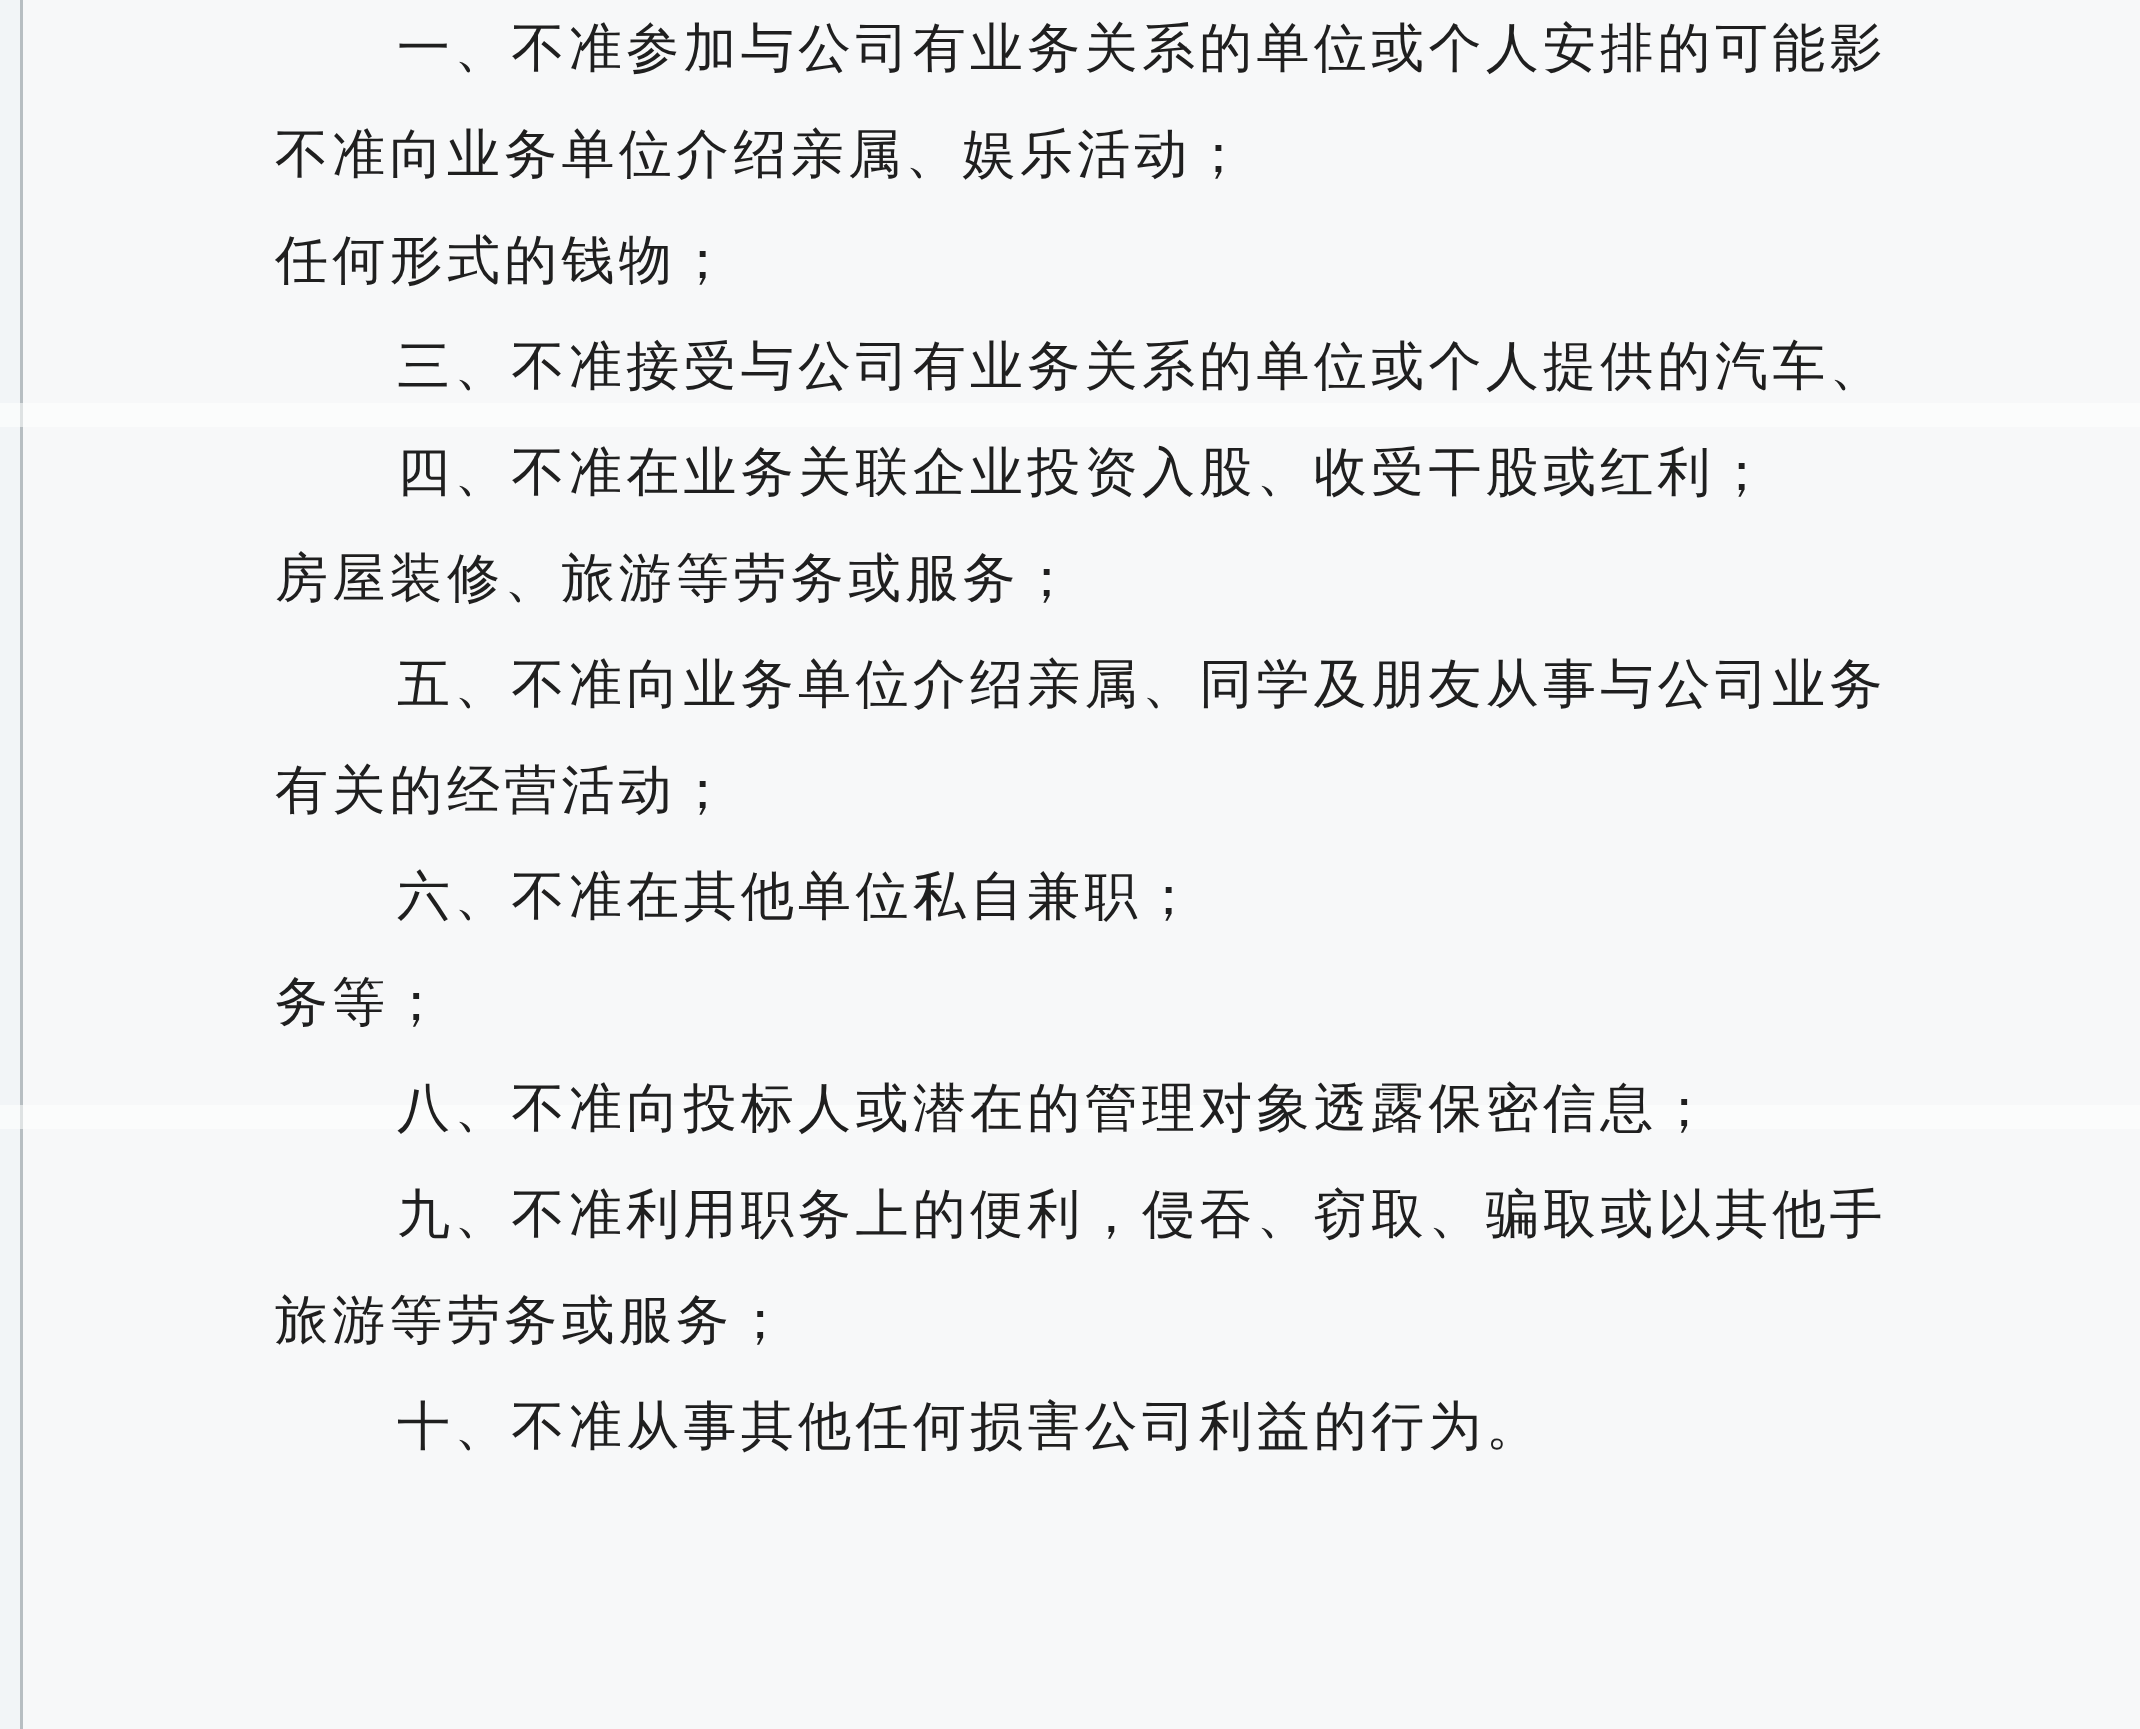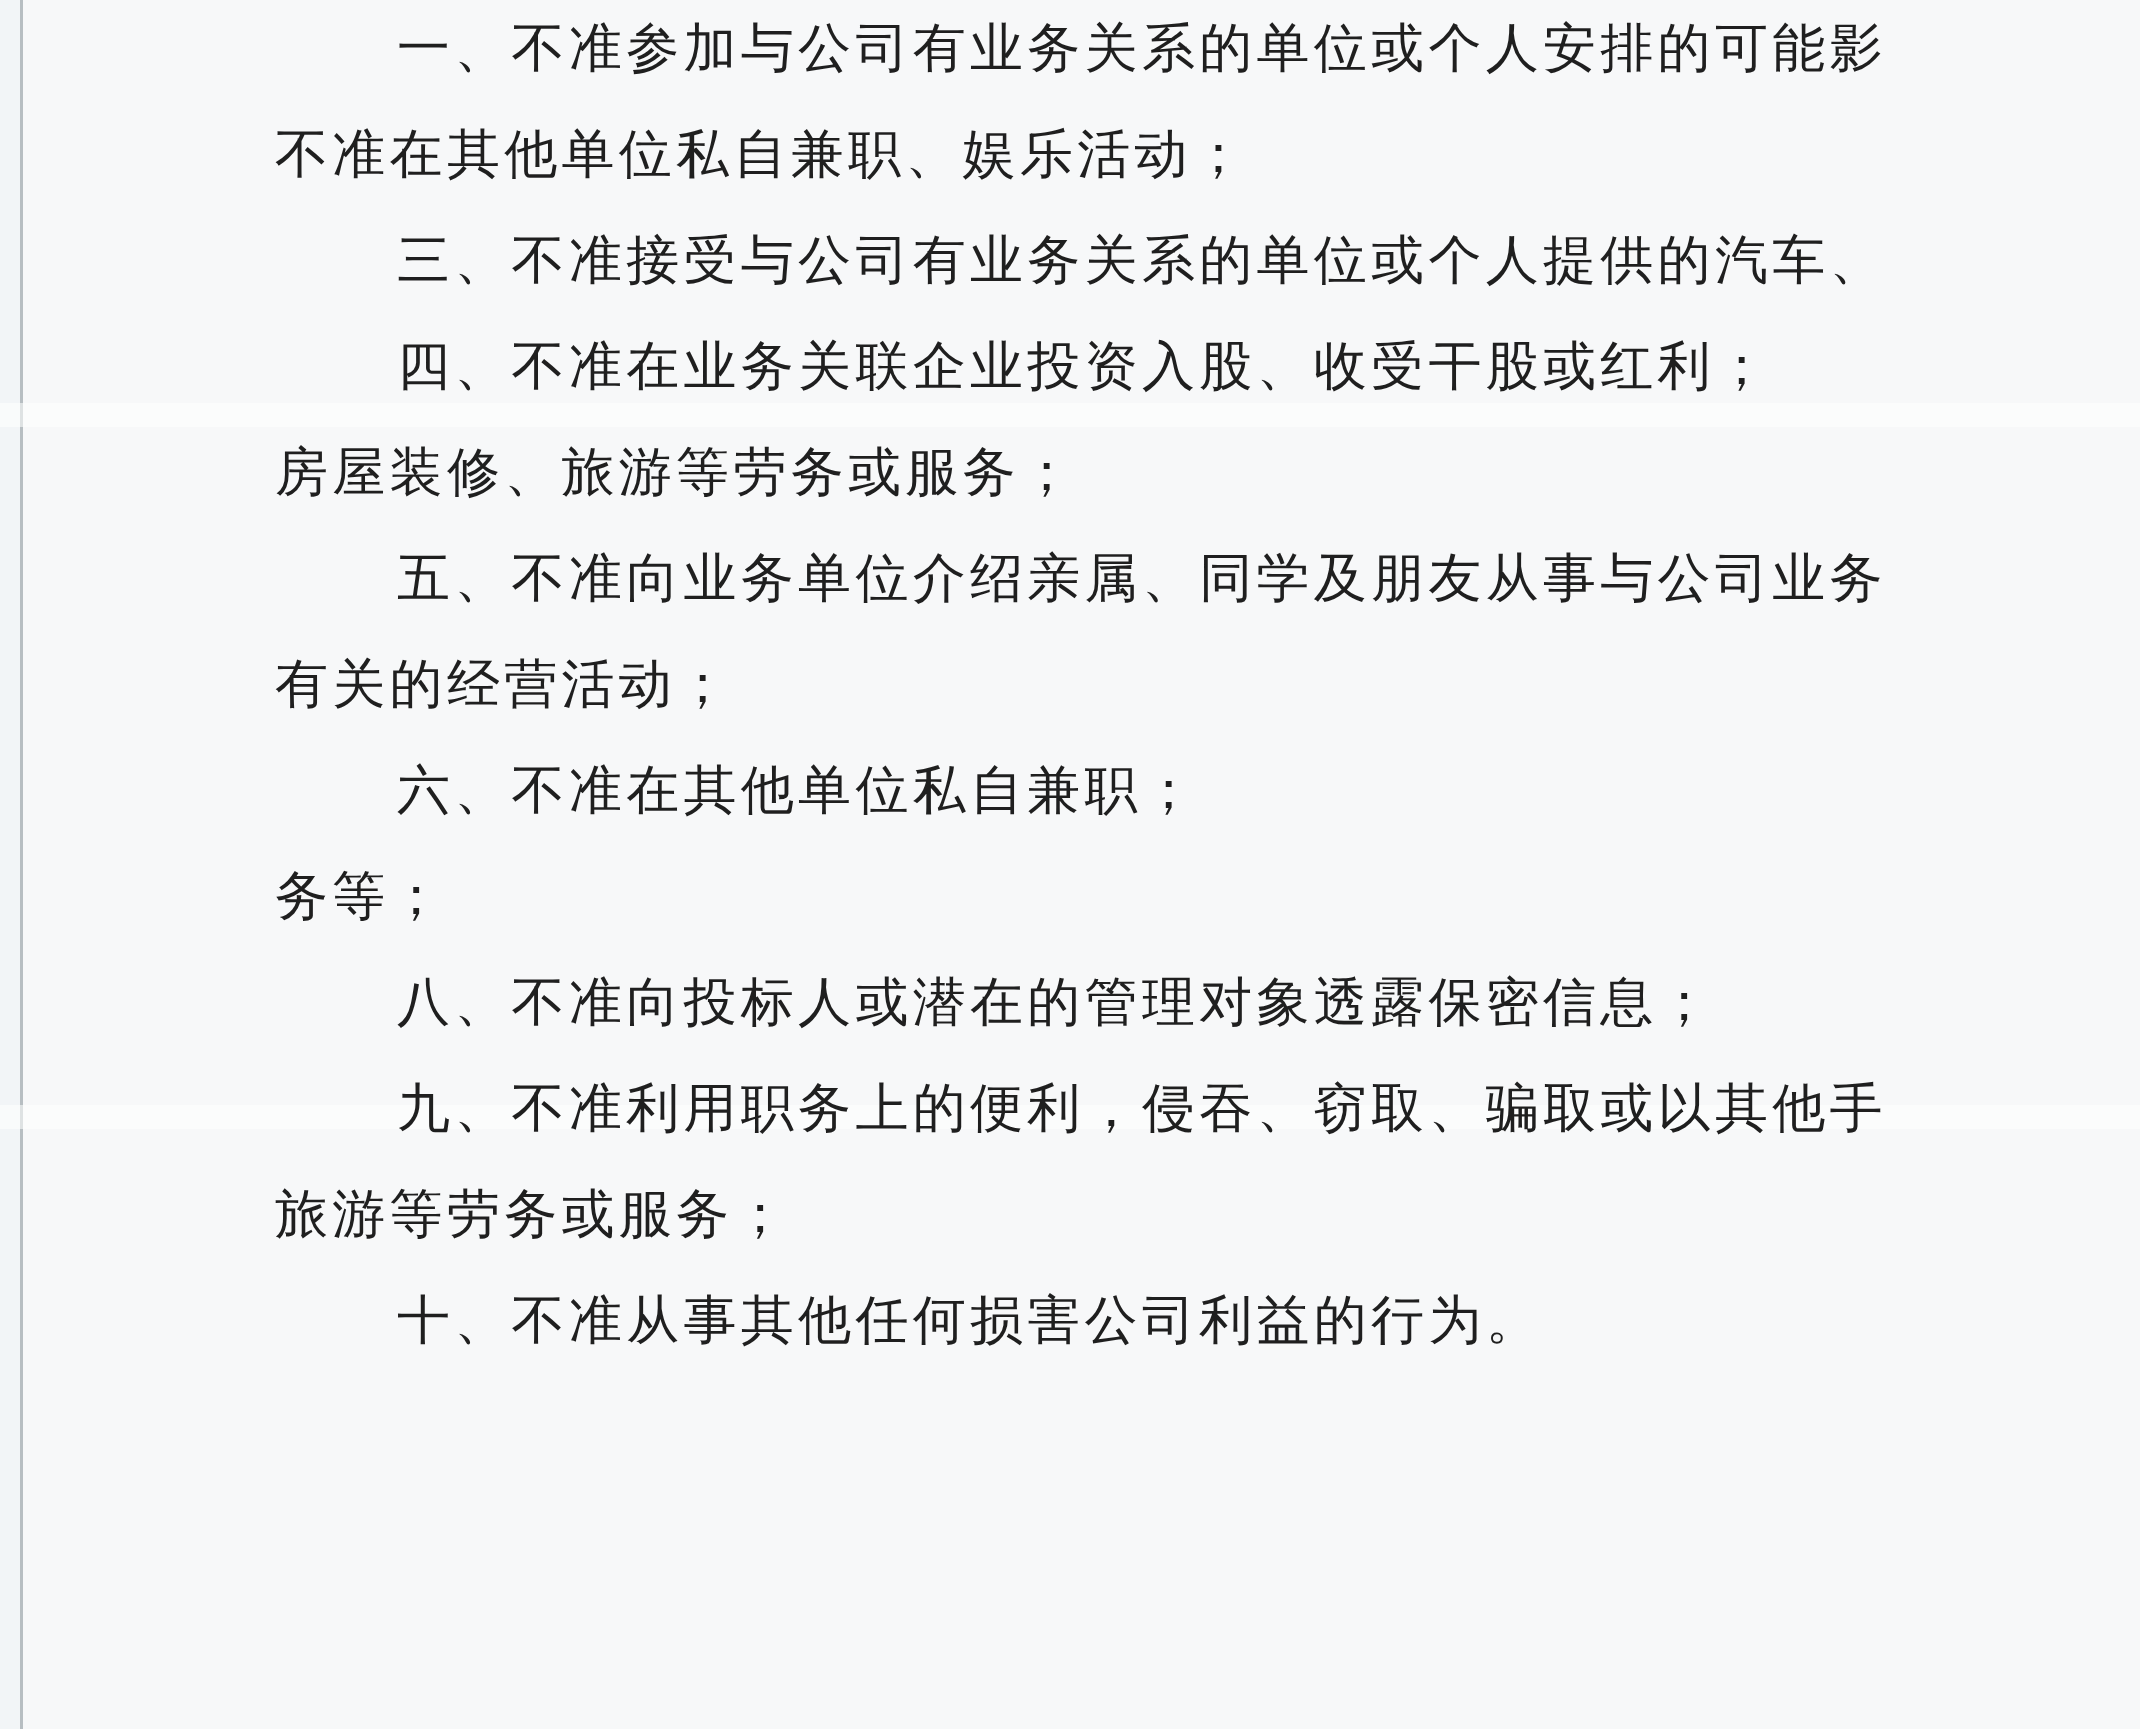--- a/index.html
+++ b/index.html
@@ -56,21 +56,22 @@
 <body>
 
 <div class="page">
   <div class="page-left-strip"></div>
   <div class="scan-edge-line"></div>
   <div class="scan-band b1"></div>
   <div class="scan-band b2"></div>
 
   <div class="doc">
     <p class="line indent">一、不准参加与公司有业务关系的单位或个人安排的可能影</p>
-    <p class="line">不准在其他单位私自兼职、娱乐活动；</p>
+    <p class="line">不准向业务单位介绍亲属、娱乐活动；</p>
+    <p class="line">任何形式的钱物；</p>
     <p class="line indent">三、不准接受与公司有业务关系的单位或个人提供的汽车、</p>
     <p class="line indent">四、不准在业务关联企业投资入股、收受干股或红利；</p>
     <p class="line">房屋装修、旅游等劳务或服务；</p>
     <p class="line indent">五、不准向业务单位介绍亲属、同学及朋友从事与公司业务</p>
     <p class="line">有关的经营活动；</p>
     <p class="line indent">六、不准在其他单位私自兼职；</p>
     <p class="line">务等；</p>
     <p class="line indent">八、不准向投标人或潜在的管理对象透露保密信息；</p>
     <p class="line indent">九、不准利用职务上的便利，侵吞、窃取、骗取或以其他手</p>
     <p class="line">旅游等劳务或服务；</p>

